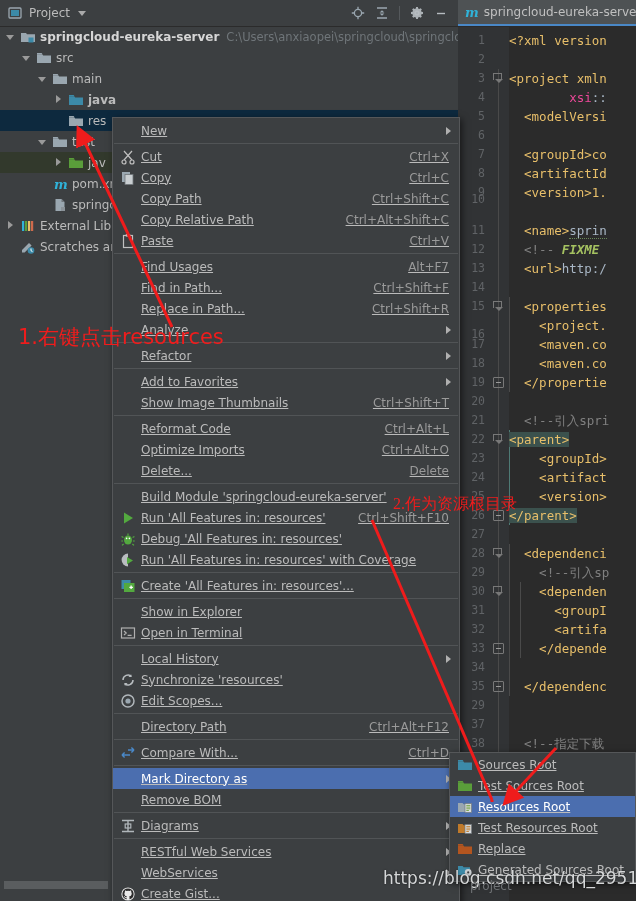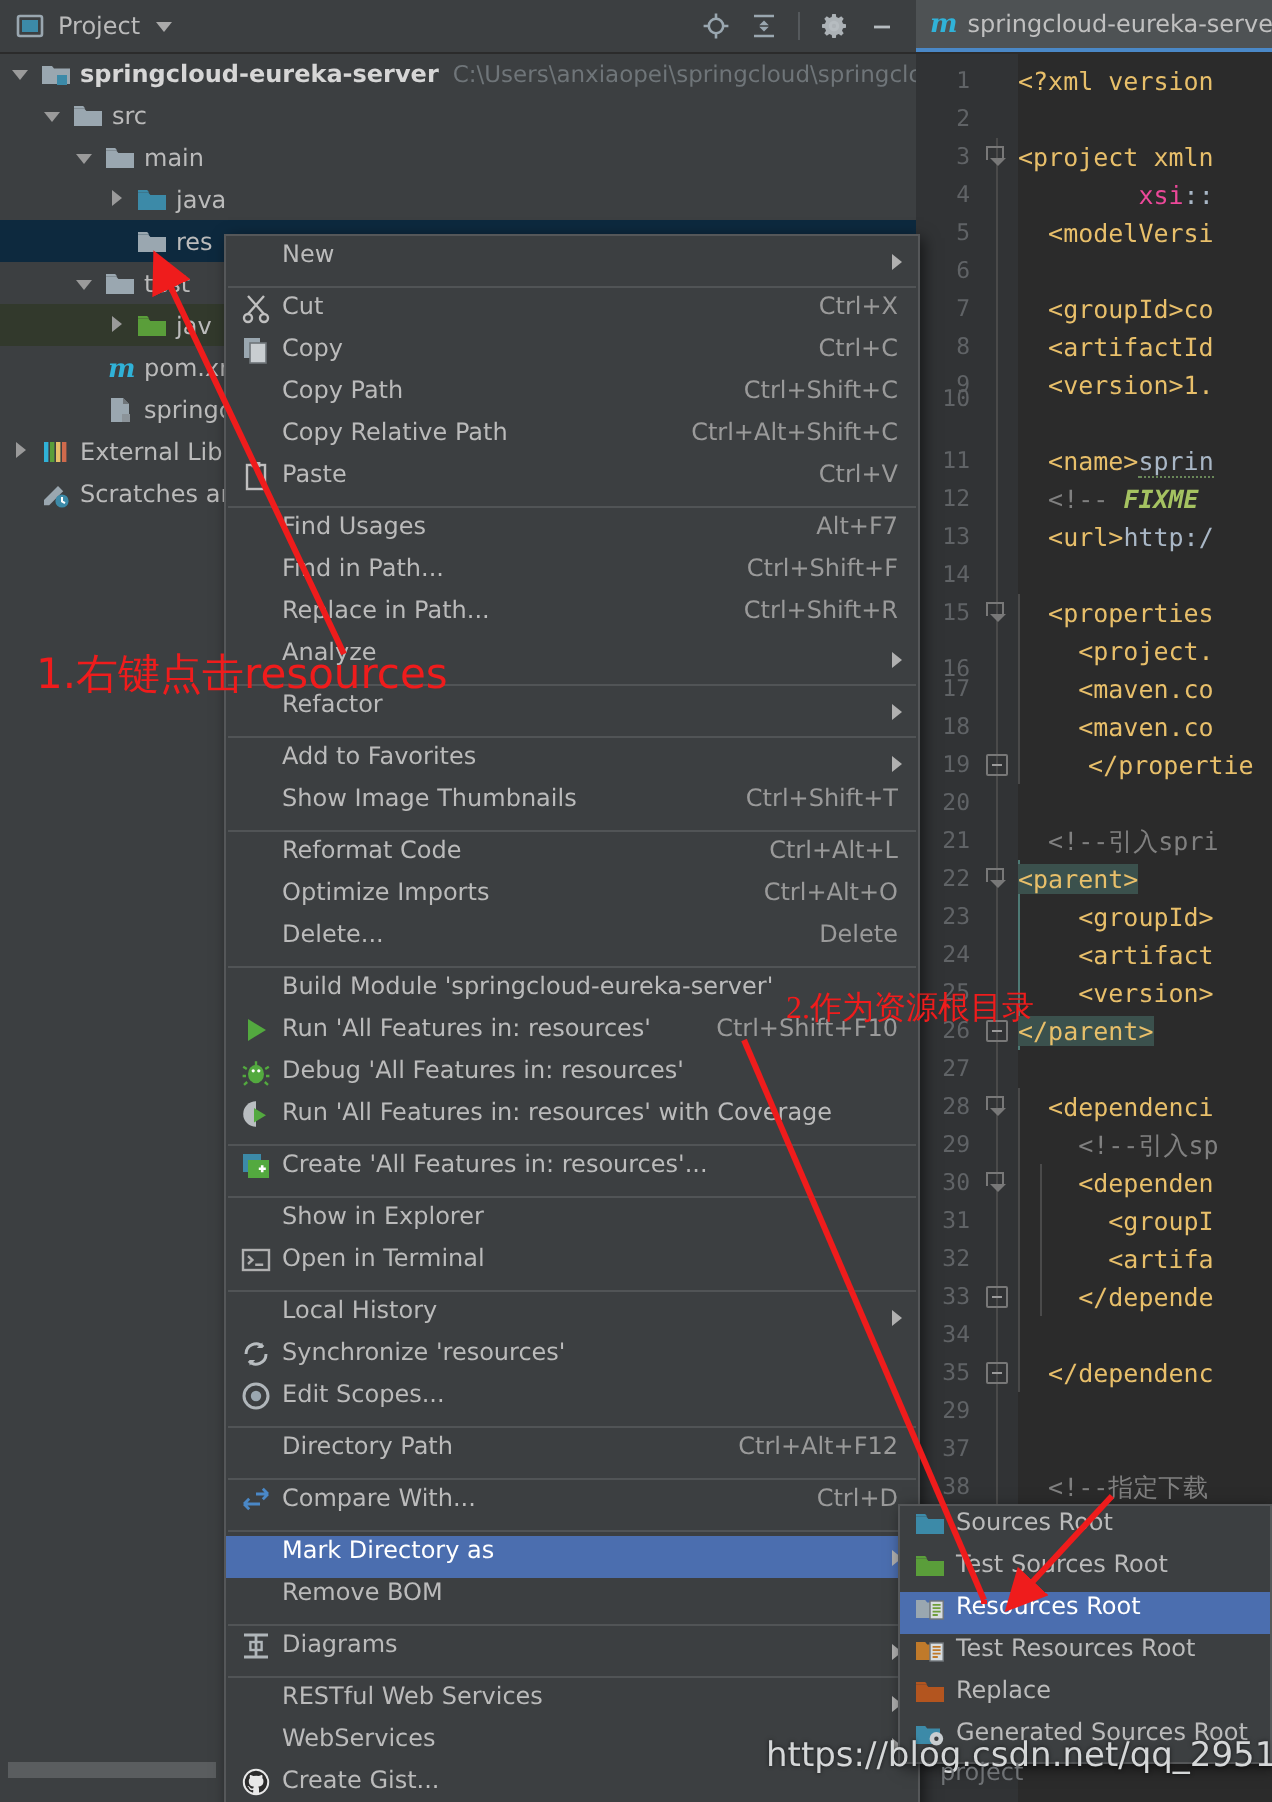--- a/index.html
+++ b/index.html
@@ -99,22 +99,22 @@
   .squiggle{border-bottom:1.5px dotted #6a8759;}
 
   
   #ctx-menu{
     position:absolute;left:112px;top:117px;width:348px;
     background:#3c3f41;border:1px solid #555759;box-sizing:border-box;
     box-shadow:2px 2px 7px rgba(0,0,0,.55);
     padding:2px 0 0 0;
   }
   .mi{
-    height:21px;display:flex;position:relative;
-    padding:0 0 0 0;box-sizing:border-box;
+    height:21px;display:flex;align-items:center;position:relative;
+    padding:0 0 0 0;box-sizing:border-box;text-decoration:underline;
   }
   .mi.sel{background:#4b6eaf;}
   .mi-ic{width:16px;height:16px;margin-left:7px;margin-right:5px;flex:0 0 auto;position:relative;}
   .mi-label{font-size:12px;color:#bbbbbb;flex:1 1 auto;white-space:nowrap;}
   .mi.sel .mi-label{color:#ffffff;}
   .mi-key{font-size:12px;color:#9a9a9a;padding-right:10px;white-space:nowrap;}
   .mi-arrow{
     position:absolute;right:8px;top:7px;width:0;height:0;
     border-top:4px solid transparent;border-bottom:4px solid transparent;border-left:5px solid #b0b0b0;
   }
@@ -203,21 +203,21 @@
         <span class="tlabel">src</span>
       </div>
       <div class="trow" style="padding-left: 38px;">
         <span class="tarrow down" style="margin-right: 4px;"></span>
         <span class="ticon"><svg width="16" height="16" viewBox="0 0 16 16">
             <path d="M1 4.2h5.1l1.1 1.3H15v7.5H1z" fill="#9aa7b0"></path>
             <path d="M1 3h4.6l1 1.2H1z" fill="#9aa7b0"></path>
           </svg></span>
         <span class="tlabel">main</span>
       </div>
-      <div class="trow" style="padding-left: 54px;">
+      <div class="trow" style="padding-left: 54px; font-weight: bold;">
         <span class="tarrow right" style="margin-right: 4px;"></span>
         <span class="ticon"><svg width="16" height="16" viewBox="0 0 16 16">
             <path d="M1 4.2h5.1l1.1 1.3H15v7.5H1z" fill="#3c8aa8"></path>
             <path d="M1 3h4.6l1 1.2H1z" fill="#3c8aa8"></path>
           </svg></span>
         <span class="tlabel">java</span>
       </div>
       <div class="trow sel" style="padding-left: 54px;">
         <span class="tarrow " style="margin-right: 4px;"></span>
         <span class="ticon"><svg width="16" height="16" viewBox="0 0 16 16">
@@ -364,21 +364,21 @@
         <div class="cline" style="top: 156px;"><span class="tag">  &lt;version&gt;1.</span></div>
         <div class="cline" style="top: 175px;"><span class="tag"></span></div>
         <div class="cline" style="top: 194px;"><span class="tag">  &lt;name&gt;</span><span class="txt squiggle">sprin</span></div>
         <div class="cline" style="top: 213px;"><span class="cmt">  &lt;!-- </span><span class="fixme">FIXME</span></div>
         <div class="cline" style="top: 232px;"><span class="tag">  &lt;url&gt;</span><span class="txt">http:/</span></div>
         <div class="cline" style="top: 251px;"><span class="tag"></span></div>
         <div class="cline" style="top: 270px;"><span class="tag">  &lt;properties</span></div>
         <div class="cline" style="top: 289px;"><span class="tag">    &lt;project.</span></div>
         <div class="cline" style="top: 308px;"><span class="tag">    &lt;maven.co</span></div>
         <div class="cline" style="top: 327px;"><span class="tag">    &lt;maven.co</span></div>
-        <div class="cline" style="top: 346px; padding-left: 20px;"><span class="tag">  &lt;/propertie</span></div>
+        <div class="cline" style="top: 346px;"><span class="tag">  &lt;/propertie</span></div>
         <div class="cline" style="top: 365px;"><span class="tag"></span></div>
         <div class="cline" style="top: 384px;"><span class="cmt">  &lt;!--引入spri</span></div>
         <div class="cline" style="top: 403px; padding-left: 0px;"><span class="hl"><span class="tag">&lt;parent&gt;</span></span></div>
         <div class="cline" style="top: 422px;"><span class="tag">    &lt;groupId&gt;</span></div>
         <div class="cline" style="top: 441px;"><span class="tag">    &lt;artifact</span></div>
         <div class="cline" style="top: 460px;"><span class="tag">    &lt;version&gt;</span></div>
         <div class="cline" style="top: 479px; padding-left: 0px;"><span class="hl"><span class="tag">&lt;/parent&gt;</span></span></div>
         <div class="cline" style="top: 498px;"><span class="tag"></span></div>
         <div class="cline" style="top: 517px;"><span class="tag">  &lt;dependenci</span></div>
         <div class="cline" style="top: 536px;"><span class="cmt">    &lt;!--引入sp</span></div>

